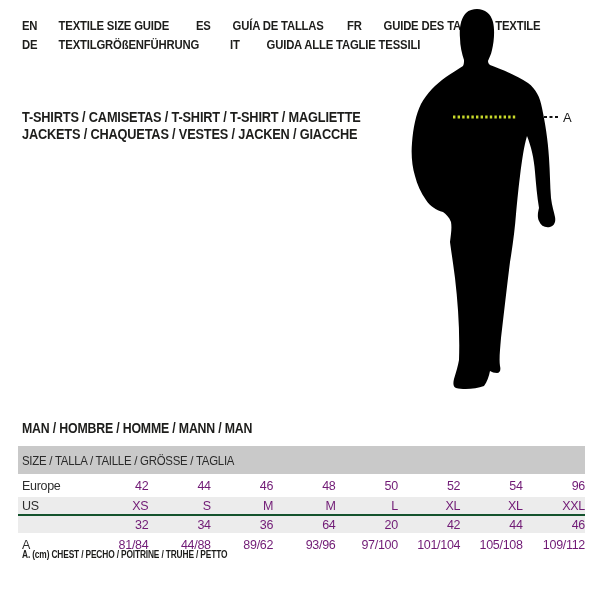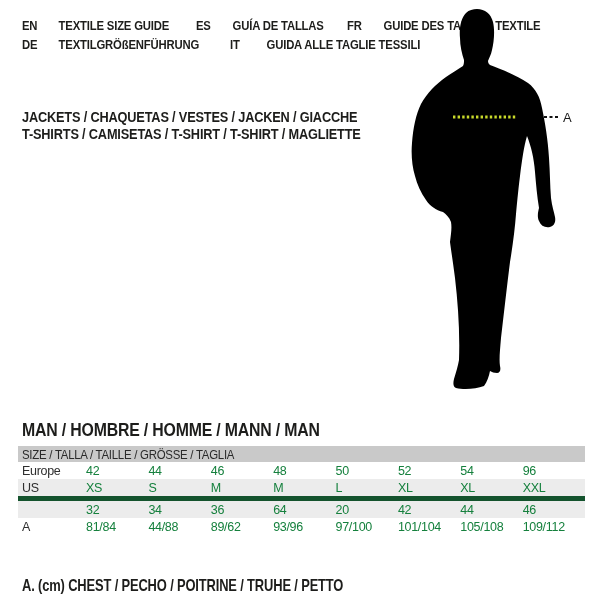--- a/index.html
+++ b/index.html
@@ -16,38 +16,38 @@
   .lang-row{height:19px;line-height:19px;font-size:13px;font-weight:700;letter-spacing:-0.2px;}
   .lang-code{display:inline-block;width:42px;}
 
   .category-block{position:absolute;top:109px;left:22px;}
   .category-line{height:17px;line-height:17px;font-size:14.5px;font-weight:700;letter-spacing:-0.2px;}
 
   .figure-wrap{position:absolute;left:398px;top:0;width:184px;height:400px;}
   .figure-wrap svg{display:block;}
   .measure-label{font-family:"Liberation Sans",sans-serif;font-size:13px;fill:#1a1a1a;}
 
-  .section-title{position:absolute;top:420px;left:22px;font-size:18px;font-weight:700;letter-spacing:-0.2px;}
+  .section-title{position:absolute;top:420px;left:22px;font-size:14px;font-weight:700;letter-spacing:-0.2px;}
 
   .size-table{
     position:absolute;top:446px;left:18px;width:567px;
     border-collapse:collapse;table-layout:fixed;font-size:12.5px;letter-spacing:-0.3px;
   }
   .size-table td,.size-table th{padding:0;margin:0;font-weight:400;}
   .table-header-row td{
-    background:#c9c9c9;height:16px;color:#2a2a2a;font-size:13px;
+    background:#c9c9c9;height:28px;color:#2a2a2a;font-size:13px;
     text-align:left;padding-left:4px;
   }
-  .row-white td,.row-white th{background:#ffffff;height:17px;}
+  .row-white td,.row-white th{background:#ffffff;height:23px;}
   .row-band td,.row-band th{background:#ececec;height:17px;}
-  .row-band2 td,.row-band2 th{background:#ececec;height:17px;border-top:5px solid #14532d;}
+  .row-band2 td,.row-band2 th{background:#ececec;height:17px;border-top:2px solid #14532d;}
   .rlabel{text-align:left;padding-left:4px !important;color:#2e2e2e;}
-  .size-table td.val{text-align:left;color:#15803d;}
+  .size-table td.val{text-align:right;color:#701a75;}
 
-  .footnote{position:absolute;top:548px;left:22px;font-size:17px;font-weight:700;letter-spacing:-0.2px;margin-top:28px;}
+  .footnote{position:absolute;top:548px;left:22px;font-size:11px;font-weight:700;letter-spacing:-0.2px;}
 </style>
 </head>
 <body>
 
 <div class="canvas">
 
   <div class="lang-block">
     <div class="lang-row sq">
       <span class="lang-code">EN</span><span>TEXTILE SIZE GUIDE</span>
     </div>
@@ -59,22 +59,22 @@
     </div>
     <div class="lang-row sq">
       <span class="lang-code">DE</span><span>TEXTILGRÖßENFÜHRUNG</span>
     </div>
     <div class="lang-row sq">
       <span class="lang-code">IT</span><span>GUIDA ALLE TAGLIE TESSILI</span>
     </div>
   </div>
 
   <div class="category-block">
+    <div class="category-line"><span class="sq88">T-SHIRTS / CAMISETAS / T-SHIRT / T-SHIRT / MAGLIETTE</span></div>
     <div class="category-line"><span class="sq88">JACKETS / CHAQUETAS / VESTES / JACKEN / GIACCHE</span></div>
-    <div class="category-line"><span class="sq88">T-SHIRTS / CAMISETAS / T-SHIRT / T-SHIRT / MAGLIETTE</span></div>
   </div>
 
   <div class="figure-wrap">
     <svg width="184" height="400" viewBox="0 0 184 400" xmlns="http://www.w3.org/2000/svg">
       <path d="M 79,9
                C 87,9 93,14 95,22
                C 97,30 96,42 94,50
                C 93,55 91,58 90,61
                C 90,63 91,64 92,65
                C 103,69 118,75 130,83

